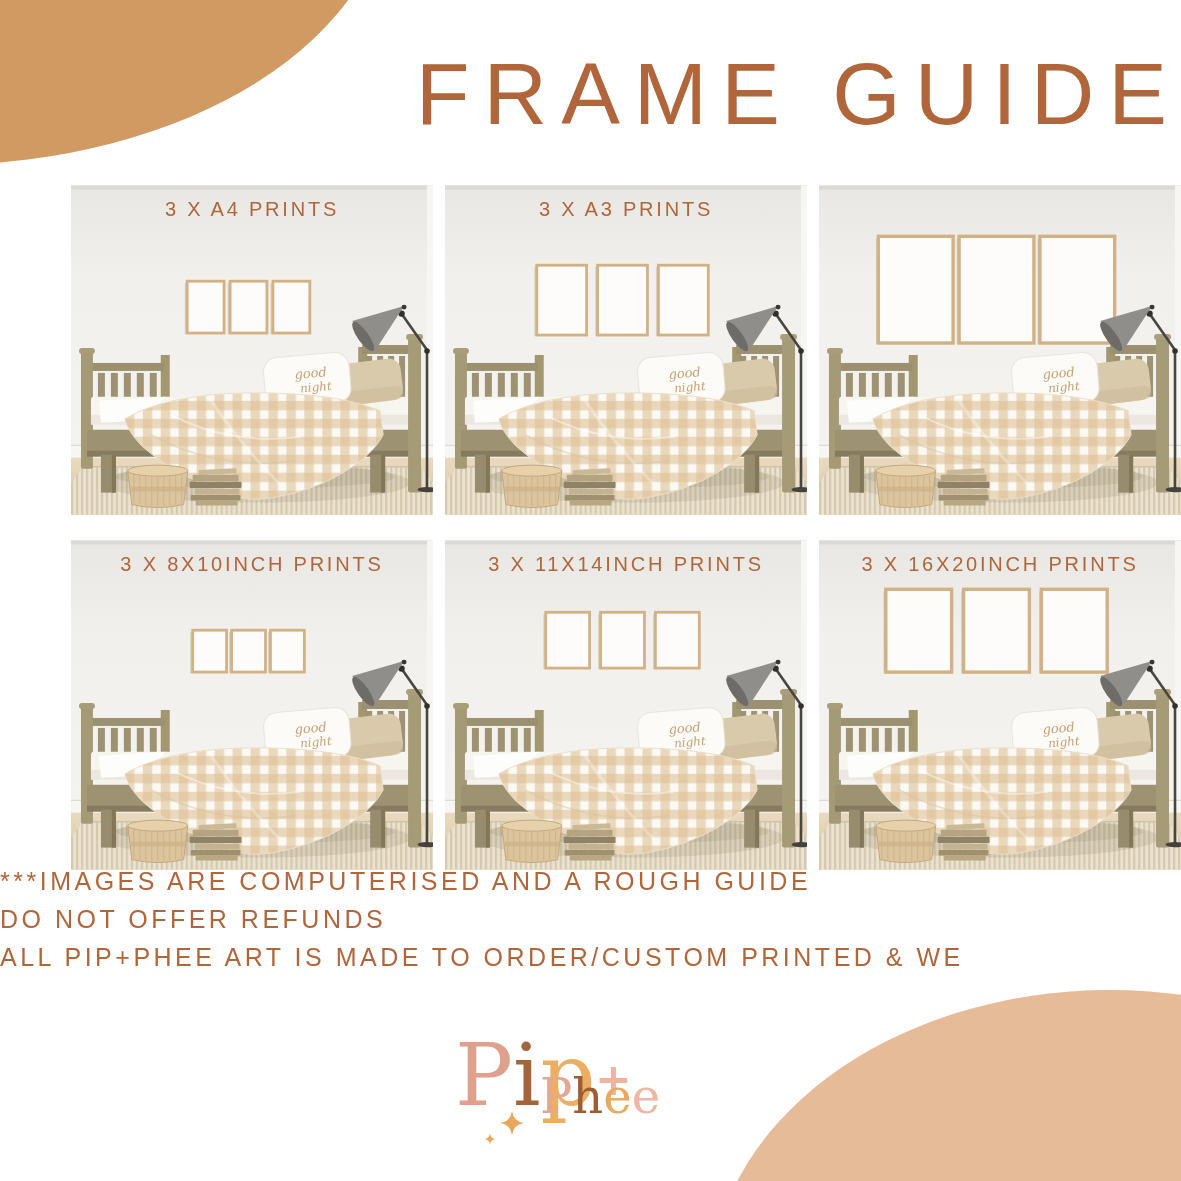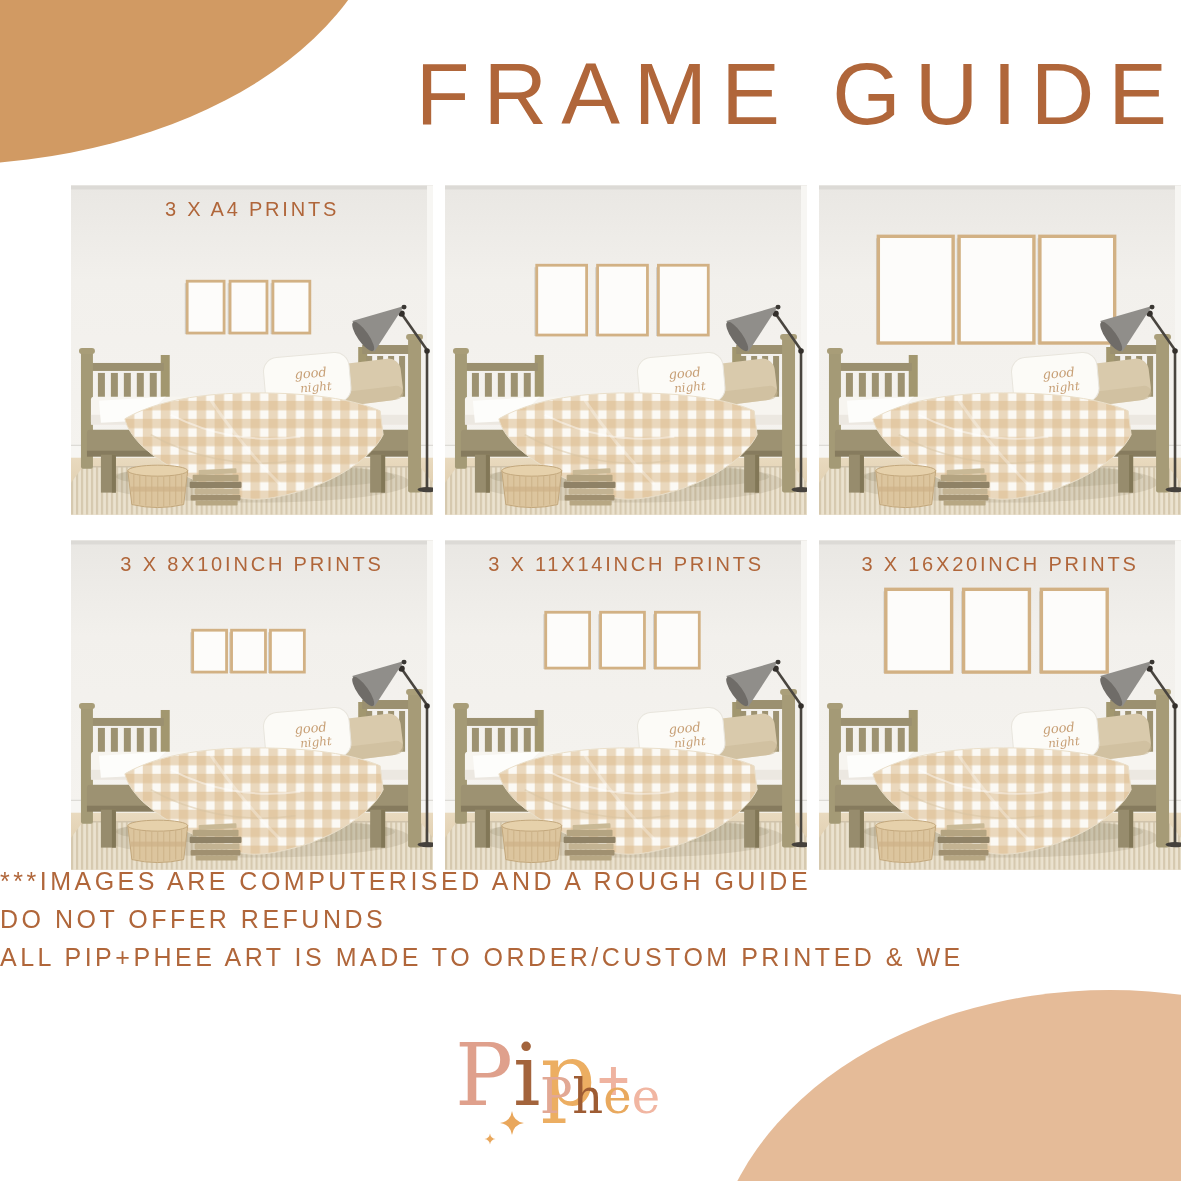--- a/index.html
+++ b/index.html
@@ -182,20 +182,21 @@
           <g>
             <line x1="90.4" y1="82" x2="90.4" y2="151" stroke="#c6c4bf" stroke-width="1.6" opacity="0.7"></line>
             <rect x="92" y="80" width="50" height="70" fill="#fdfcfa" stroke="#d2b184" stroke-width="2.8"></rect>
             <line x1="151.4" y1="82" x2="151.4" y2="151" stroke="#c6c4bf" stroke-width="1.6" opacity="0.7"></line>
             <rect x="153" y="80" width="50" height="70" fill="#fdfcfa" stroke="#d2b184" stroke-width="2.8"></rect>
             <line x1="212.4" y1="82" x2="212.4" y2="151" stroke="#c6c4bf" stroke-width="1.6" opacity="0.7"></line>
             <rect x="214" y="80" width="50" height="70" fill="#fdfcfa" stroke="#d2b184" stroke-width="2.8"></rect>
           </g>
           <use href="#room-front"></use>
       </svg>
+      <figcaption class="tile-label">3 X A3 PRINTS</figcaption>
     </figure>
     <figure class="tile">
       <svg class="scene" viewBox="0 0 363 330" width="362" height="330">
         <use href="#room-back"></use>
           <g>
             <line x1="57.9" y1="53" x2="57.9" y2="159" stroke="#c6c4bf" stroke-width="1.6" opacity="0.7"></line>
             <rect x="59.5" y="51" width="75" height="107" fill="#fdfcfa" stroke="#d2b184" stroke-width="3.4"></rect>
             <line x1="138.9" y1="53" x2="138.9" y2="159" stroke="#c6c4bf" stroke-width="1.6" opacity="0.7"></line>
             <rect x="140.5" y="51" width="75" height="107" fill="#fdfcfa" stroke="#d2b184" stroke-width="3.4"></rect>
             <line x1="219.9" y1="53" x2="219.9" y2="159" stroke="#c6c4bf" stroke-width="1.6" opacity="0.7"></line>

